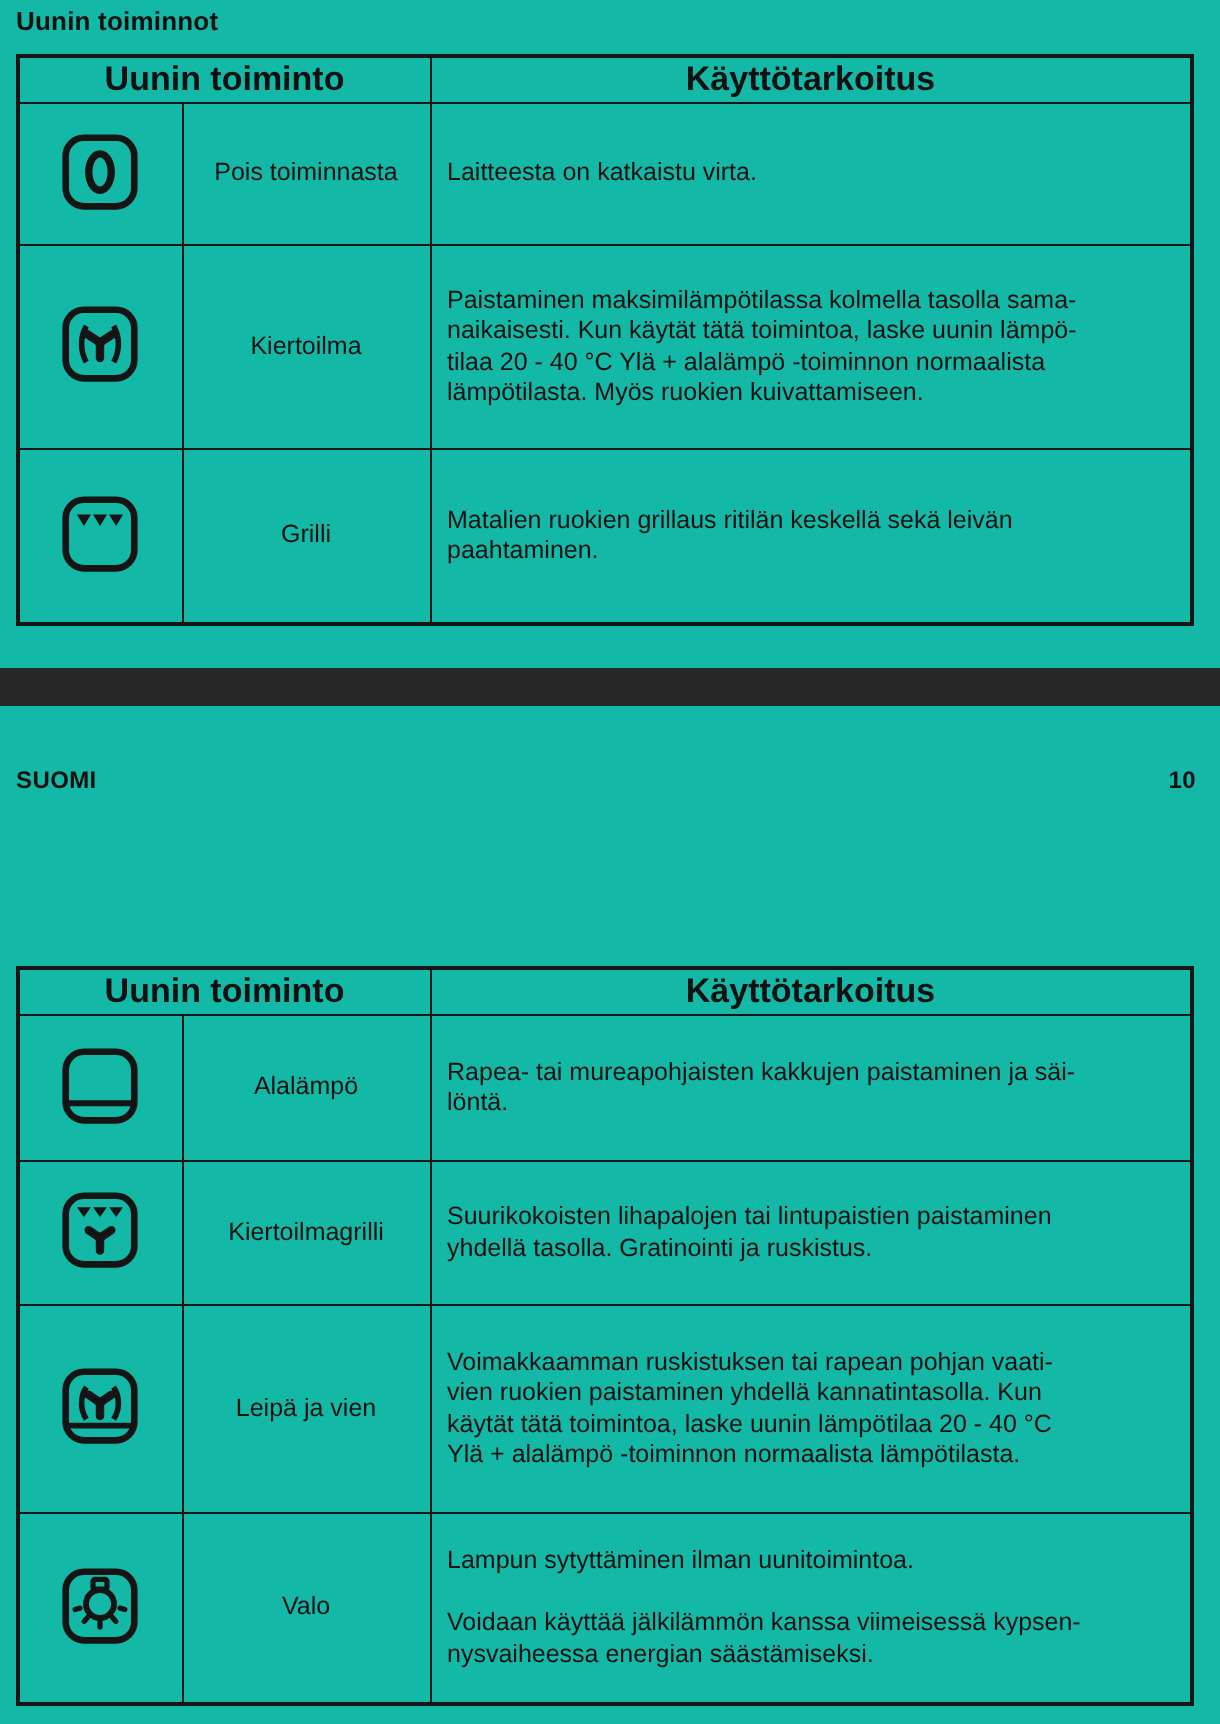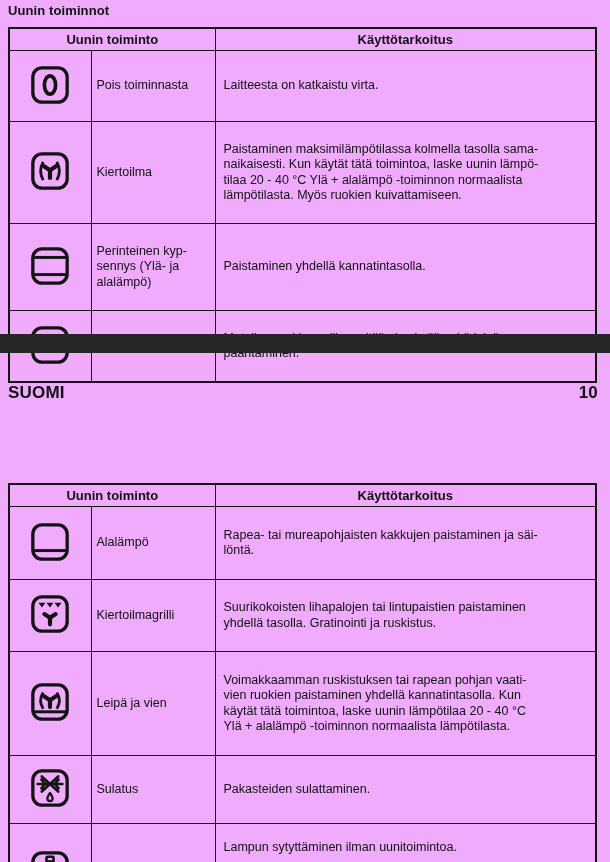--- a/index.html
+++ b/index.html
@@ -1,19 +1,19 @@
 <!DOCTYPE html>
 <html style="--bar-color: #262626;"><head>
 <meta charset="utf-8">
 <style>
   html,body{margin:0;padding:0;background:#fff;}
   .page{
     position:relative;
     width:610px;height:862px;
-    background:#f0abfc;
+    background:#14b8a6;
     font-family:"Liberation Sans", sans-serif;
     color:#111;
     overflow:hidden;
   }
   .page-title{
     position:absolute;left:8px;top:3px;
     font-size:13px;font-weight:bold;letter-spacing:.1px;
   }
   table.fn-table{
     position:absolute;left:8px;width:589px;
@@ -22,29 +22,29 @@
     font-size:12.5px;
   }
   #table1{top:27px;}
   #table2{top:483px;}
   .fn-table th,.fn-table td{
     border:1.4px solid #141414;
     vertical-align:middle;
   }
   .fn-table th{
     height:19px;padding:1px 3px;
-    font-size:13px;font-weight:bold;text-align:center;
+    font-size:17px;font-weight:bold;text-align:center;
   }
   col.c-icon{width:82px;}
   col.c-label{width:124px;}
   .icon-cell{text-align:center;padding:2px 0;}
   .oven-icon{display:inline-block;width:42px;height:42px;color:#141414;}
   .oven-icon svg{width:42px;height:42px;display:block;margin:0 auto;}
   .label-cell{
-    padding:2px 5px;
+    text-align:center;padding:2px 5px;
     white-space:pre-line;line-height:15.5px;
   }
   .desc-cell{
     padding:16px 8px;
     white-space:pre-line;line-height:15.5px;
   }
   
   #table1 tbody tr:nth-child(1) td{height:38px;}
   #table1 tbody tr:nth-child(2) td{height:69px;margin-top:36px;}
   #table1 tbody tr:nth-child(3) td{height:54px;}
@@ -57,21 +57,21 @@
   #table2 tbody tr:nth-child(6) td{height:39px;}
   #table2 tbody tr:nth-child(7) td{height:62px;}
   .divider-bar{
     position:absolute;left:0;top:334px;
     width:610px;height:19px;
     background:var(--bar-color,#262626);
   }
   .footer{
     position:absolute;left:8px;top:383px;width:590px;
     display:flex;justify-content:space-between;align-items:baseline;
-    font-size:17px;font-weight:bold;letter-spacing:.2px;
+    font-size:12px;font-weight:bold;letter-spacing:.2px;
   }
 </style>
 </head>
 <body>
 
 <div class="page">
 
   <div class="page-title">Uunin toiminnot</div>
 
   <table class="fn-table" id="table1">
@@ -105,31 +105,20 @@
               </svg></span></td>
           <td class="label-cell">Kiertoilma</td>
           <td class="desc-cell">Paistaminen maksimilämpötilassa kolmella tasolla sama-
 naikaisesti. Kun käytät tätä toimintoa, laske uunin lämpö-
 tilaa 20 - 40 °C Ylä + alalämpö -toiminnon normaalista
 lämpötilasta. Myös ruokien kuivattamiseen.</td>
         </tr>
         <tr>
           <td class="icon-cell"><span class="oven-icon"><svg viewBox="0 0 24 24" xmlns="http://www.w3.org/2000/svg">
                 <rect x="2.2" y="2.2" width="19.6" height="19.6" rx="5.2" fill="none" stroke="currentColor" stroke-width="1.9"></rect>
-                <path d="M2.9 7.1 H21.1" stroke="currentColor" stroke-width="1.7"></path>
-                <path d="M2.9 16.9 H21.1" stroke="currentColor" stroke-width="1.7"></path>
-              </svg></span></td>
-          <td class="label-cell">Perinteinen kyp-
-sennys (Ylä- ja
-alalämpö)</td>
-          <td class="desc-cell">Paistaminen yhdellä kannatintasolla.</td>
-        </tr>
-        <tr>
-          <td class="icon-cell"><span class="oven-icon"><svg viewBox="0 0 24 24" xmlns="http://www.w3.org/2000/svg">
-                <rect x="2.2" y="2.2" width="19.6" height="19.6" rx="5.2" fill="none" stroke="currentColor" stroke-width="1.9"></rect>
                 <polygon points="5.4,6.4 9.4,6.4 7.4,9.7" fill="currentColor"></polygon>
                 <polygon points="10,6.4 14,6.4 12,9.7" fill="currentColor"></polygon>
                 <polygon points="14.600000000000001,6.4 18.6,6.4 16.6,9.7" fill="currentColor"></polygon>
               </svg></span></td>
           <td class="label-cell">Grilli</td>
           <td class="desc-cell">Matalien ruokien grillaus ritilän keskellä sekä leivän
 paahtaminen.</td>
         </tr>
       </tbody>
   </table>
@@ -187,29 +176,20 @@
               </svg></span></td>
           <td class="label-cell">Leipä ja vien</td>
           <td class="desc-cell">Voimakkaamman ruskistuksen tai rapean pohjan vaati-
 vien ruokien paistaminen yhdellä kannatintasolla. Kun
 käytät tätä toimintoa, laske uunin lämpötilaa 20 - 40 °C
 Ylä + alalämpö -toiminnon normaalista lämpötilasta.</td>
         </tr>
         <tr>
           <td class="icon-cell"><span class="oven-icon"><svg viewBox="0 0 24 24" xmlns="http://www.w3.org/2000/svg">
                 <rect x="2.2" y="2.2" width="19.6" height="19.6" rx="5.2" fill="none" stroke="currentColor" stroke-width="1.9"></rect>
-                <path d="M4.9 9.7 H19.1 M7.3 5.4 L16.7 14 M16.7 5.4 L7.3 14 M7.1 7.2 L9.3 9.7 L7.1 12.2 M16.9 7.2 L14.7 9.7 L16.9 12.2" fill="none" stroke="currentColor" stroke-width="1.5" stroke-linecap="round" stroke-linejoin="round"></path>
-                <path d="M12 14.8 c-1.1 1.7 -1.5 2.5 -1.5 3.2 a1.5 1.5 0 0 0 3 0 c0 -0.7 -0.4 -1.5 -1.5 -3.2 z" fill="none" stroke="currentColor" stroke-width="1.3" stroke-linejoin="round"></path>
-              </svg></span></td>
-          <td class="label-cell">Sulatus</td>
-          <td class="desc-cell">Pakasteiden sulattaminen.</td>
-        </tr>
-        <tr>
-          <td class="icon-cell"><span class="oven-icon"><svg viewBox="0 0 24 24" xmlns="http://www.w3.org/2000/svg">
-                <rect x="2.2" y="2.2" width="19.6" height="19.6" rx="5.2" fill="none" stroke="currentColor" stroke-width="1.9"></rect>
                 <rect x="10" y="4.4" width="4" height="2.8" rx="0.6" fill="none" stroke="currentColor" stroke-width="1.5"></rect>
                 <circle cx="12" cy="11.4" r="4" fill="none" stroke="currentColor" stroke-width="1.7"></circle>
                 <path d="M12 16.6 V18 M8.4 15.3 L7.5 16.4 M15.6 15.3 L16.5 16.4 M6.3 12.6 L4.9 13 M17.7 12.6 L19.1 13" fill="none" stroke="currentColor" stroke-width="1.5" stroke-linecap="round"></path>
               </svg></span></td>
           <td class="label-cell">Valo</td>
           <td class="desc-cell">Lampun sytyttäminen ilman uunitoimintoa.
 
 Voidaan käyttää jälkilämmön kanssa viimeisessä kypsen-
 nysvaiheessa energian säästämiseksi.</td>
         </tr>

